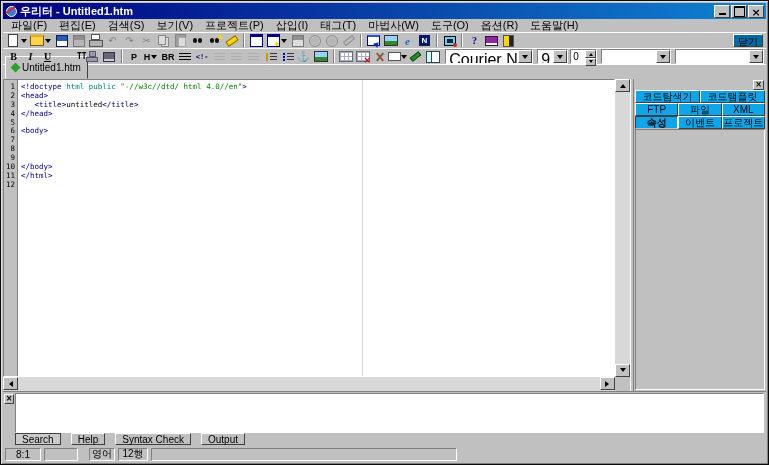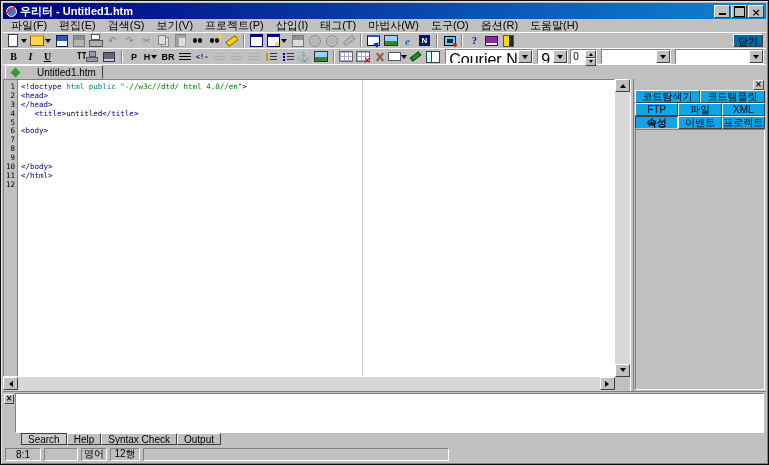--- a/index.html
+++ b/index.html
@@ -94,21 +94,21 @@
   .combo-btn{width:14px;background:#c0c0c0;border:1px solid;border-color:#fff #404040 #404040 #fff;display:flex;align-items:center;justify-content:center;}
   .combo-btn::before{content:"";border:3px solid transparent;border-top:4px solid #000;margin-top:4px;}
   .spin{height:15px;display:flex;margin-left:2px;border:1px solid;border-color:#808080 #fff #fff #808080;background:#fff;}
   .spin-val{width:14px;font-size:10px;padding:1px 2px;}
   .spin-btns{display:flex;flex-direction:column;width:11px;}
   .spin-up,.spin-dn{flex:1;background:#c0c0c0;border:1px solid;border-color:#fff #404040 #404040 #fff;display:flex;align-items:center;justify-content:center;}
   .spin-up::before{content:"";border:2px solid transparent;border-bottom:3px solid #000;margin-bottom:1px;}
   .spin-dn::before{content:"";border:2px solid transparent;border-top:3px solid #000;margin-top:1px;}
   
   .tabrow{height:15px;flex:0 0 auto;display:flex;align-items:flex-end;padding-left:2px;border-top:1px solid #fff;}
-  .doctab{height:14px;display:flex;align-items:center;gap:18px;padding:0 6px;background:#c0c0c0;border:1px solid;border-color:#fff #404040 transparent #fff;font-size:10px;}
+  .doctab{height:23px;display:flex;align-items:center;gap:3px;padding:0 6px;background:#c0c0c0;border:1px solid;border-color:#fff #404040 transparent #fff;font-size:10px;}
   .tab-icon{width:7px;height:7px;background:#2ca02c;transform:rotate(45deg);flex:0 0 auto;}
   
   .main{flex:1;display:flex;min-height:0;}
   .editor-wrap{flex:1;display:grid;grid-template-columns:1fr 15px;grid-template-rows:1fr 14px;min-width:0;}
   .editor{display:flex;border:1px solid;border-color:#808080 #fff #fff #808080;background:#fff;overflow:hidden;position:relative;}
   .gutter{width:14px;background:#c0c0c0;border-right:1px solid #808080;padding-top:2px;flex:0 0 auto;}
   .lnum{height:8.9px;line-height:8.9px;font:7.5px "DejaVu Sans Mono",monospace;text-align:right;padding-right:2px;color:#000;}
   .code{flex:1;position:relative;padding:2px 0 0 3px;overflow:hidden;}
   .cline{height:8.9px;line-height:8.9px;font:7.5px "DejaVu Sans Mono",monospace;white-space:pre;}
   .c-tag{color:#000080;} .c-kw{color:#008080;} .c-str{color:#008000;} .c-txt{color:#000;}
@@ -130,21 +130,21 @@
   .rtab-row{display:flex;height:13px;padding:0 1px;}
   .rtab{flex:1;font-size:10px;display:flex;align-items:center;justify-content:center;background:#0ea5e9;border:1px solid;border-color:#fff #404040 #404040 #fff;white-space:nowrap;overflow:hidden;}
   .rtab.active{border-color:#404040 #fff #c0c0c0 #404040;font-weight:bold;}
   .rp-content{flex:1;margin:0 1px 1px 1px;border:1px solid;border-color:#808080 #fff #fff #808080;background:#c0c0c0;}
   
   .bottompanel{height:55px;flex:0 0 auto;display:flex;flex-direction:column;border-top:1px solid #808080;padding-top:1px;}
   .bp-body{flex:1;display:flex;min-height:0;}
   .bp-strip{width:12px;display:flex;flex-direction:column;align-items:center;padding-top:1px;}
   .bp-close{width:10px;height:10px;background:#c0c0c0;border:1px solid;border-color:#fff #404040 #404040 #fff;font:bold 8px "DejaVu Sans",sans-serif;line-height:6px;padding:0;}
   .bp-content{flex:1;background:#fff;border:1px solid;border-color:#808080 #fff #fff #808080;margin-right:2px;}
-  .bp-tabs{height:13px;display:flex;align-items:flex-start;padding-left:18px;gap:0;}
+  .bp-tabs{height:13px;display:flex;align-items:flex-start;padding-left:12px;gap:10px;}
   .btab{height:12px;padding:0 6px;font-size:10px;background:#c0c0c0;border:1px solid;border-color:#fff #404040 #404040 #fff;display:flex;align-items:center;white-space:nowrap;}
   .btab.active{border-color:#404040 #404040 #404040 #404040;background:#cbcbcb;}
   
   .statusbar{height:16px;flex:0 0 auto;display:flex;align-items:center;padding:1px 2px;gap:3px;}
   .scell{height:13px;border:1px solid;border-color:#808080 #fff #fff #808080;font-size:10px;display:flex;align-items:center;justify-content:center;flex:0 0 auto;}
 </style>
 </head>
 <body>
 
 <div class="window">
@@ -369,22 +369,22 @@
             <div class="lnum">8</div>
             <div class="lnum">9</div>
             <div class="lnum">10</div>
             <div class="lnum">11</div>
             <div class="lnum">12</div>
           </div>
         <div class="code" id="code">
           <div class="margin-line"></div>
         <div class="cline"><span class="c-tag">&lt;!doctype </span><span class="c-kw">html public </span><span class="c-str">"-//w3c//dtd/ html 4.0//en"</span><span class="c-tag">&gt;</span></div>
             <div class="cline"><span class="c-tag">&lt;head&gt;</span></div>
+            <div class="cline"><span class="c-txt">   </span><span class="c-tag">&lt;title&gt;</span><span class="c-txt">untitled</span><span class="c-tag">&lt;/title&gt;</span></div>
             <div class="cline"><span class="c-tag">&lt;/head&gt;</span></div>
-            <div class="cline"><span class="c-txt">   </span><span class="c-tag">&lt;title&gt;</span><span class="c-txt">untitled</span><span class="c-tag">&lt;/title&gt;</span></div>
             <div class="cline">&nbsp;</div>
             <div class="cline"><span class="c-tag">&lt;body&gt;</span></div>
             <div class="cline">&nbsp;</div>
             <div class="cline">&nbsp;</div>
             <div class="cline">&nbsp;</div>
             <div class="cline"><span class="c-tag">&lt;/body&gt;</span></div>
             <div class="cline"><span class="c-tag">&lt;/html&gt;</span></div>
           </div>
       </div>
       <div class="vscroll">
@@ -445,18 +445,18 @@
         <div class="btab active">Search</div>
         <div class="btab">Help</div>
         <div class="btab">Syntax Check</div>
         <div class="btab">Output</div>
       </div>
   </div>
 
   <div class="statusbar" id="statusbar">
       <div class="scell" style="width: 36px;">8:1</div>
       <div class="scell" style="width: 34px;"></div>
-      <div class="scell" style="width: 26px;">영어</div>
+      <div class="scell" style="width: 26px; margin-left: 8px;">영어</div>
       <div class="scell" style="width: 30px;">12행</div>
       <div class="scell" style="width: 306px;"></div>
     </div>
 
 </div>
 
 </body></html>

